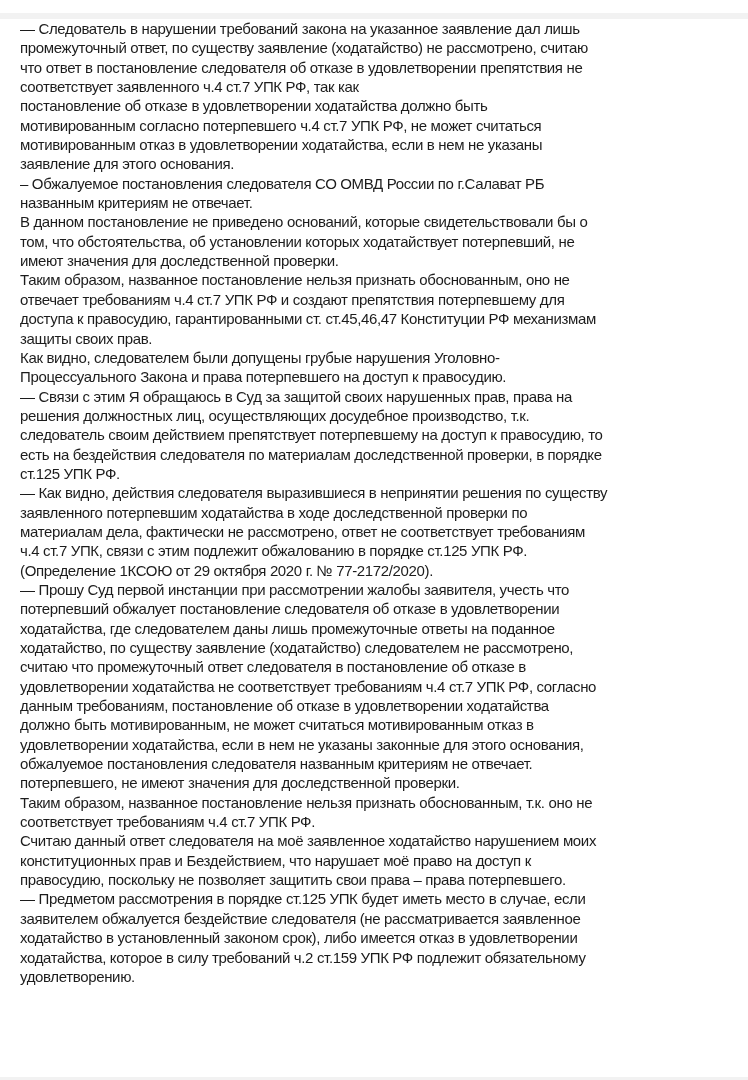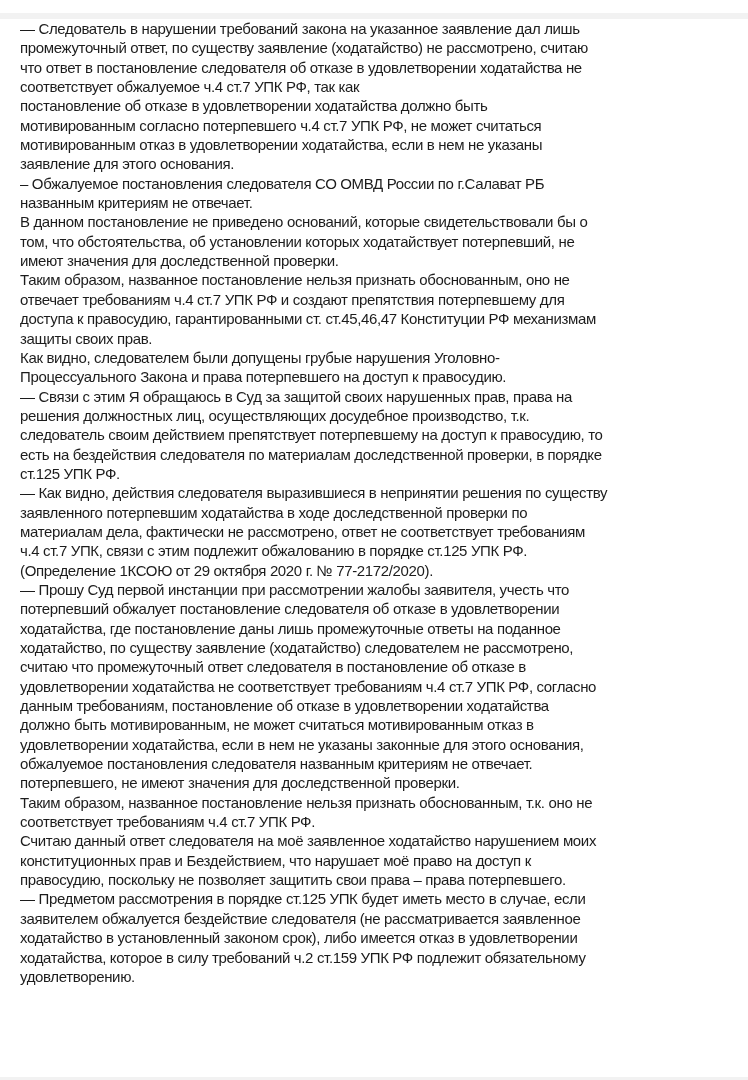--- a/index.html
+++ b/index.html
@@ -27,22 +27,22 @@
     .line { display: block; white-space: nowrap; }
   </style>
 </head>
 <body>
 
 <div class="top-strip"></div>
 
 <div class="doc" id="doc">
     <span class="line">— Следователь в нарушении требований закона на указанное заявление дал лишь</span>
     <span class="line">промежуточный ответ, по существу заявление (ходатайство) не рассмотрено, считаю</span>
-    <span class="line">что ответ в постановление следователя об отказе в удовлетворении ходатайства не</span>
-    <span class="line">соответствует обжалуемое ч.4 ст.7 УПК РФ, так как</span>
+    <span class="line">что ответ в постановление следователя об отказе в удовлетворении препятствия не</span>
+    <span class="line">соответствует заявленного ч.4 ст.7 УПК РФ, так как</span>
     <span class="line">постановление об отказе в удовлетворении ходатайства должно быть</span>
     <span class="line">мотивированным согласно потерпевшего ч.4 ст.7 УПК РФ, не может считаться</span>
     <span class="line">мотивированным отказ в удовлетворении ходатайства, если в нем не указаны</span>
     <span class="line">заявление для этого основания.</span>
     <span class="line">– Обжалуемое постановления следователя СО ОМВД России по г.Салават РБ</span>
     <span class="line">названным критериям не отвечает.</span>
     <span class="line">В данном постановление не приведено оснований, которые свидетельствовали бы о</span>
     <span class="line">том, что обстоятельства, об установлении которых ходатайствует потерпевший, не</span>
     <span class="line">имеют значения для доследственной проверки.</span>
     <span class="line">Таким образом, названное постановление нельзя признать обоснованным, оно не</span>
@@ -56,21 +56,21 @@
     <span class="line">следователь своим действием препятствует потерпевшему на доступ к правосудию, то</span>
     <span class="line">есть на бездействия следователя по материалам доследственной проверки, в порядке</span>
     <span class="line">ст.125 УПК РФ.</span>
     <span class="line">— Как видно, действия следователя выразившиеся в непринятии решения по существу</span>
     <span class="line">заявленного потерпевшим ходатайства в ходе доследственной проверки по</span>
     <span class="line">материалам дела, фактически не рассмотрено, ответ не соответствует  требованиям</span>
     <span class="line">ч.4 ст.7 УПК, связи с этим подлежит обжалованию в порядке ст.125 УПК РФ.</span>
     <span class="line">(Определение 1КСОЮ от 29 октября 2020 г. № 77-2172/2020).</span>
     <span class="line">— Прошу Суд первой инстанции при рассмотрении жалобы заявителя, учесть что</span>
     <span class="line">потерпевший обжалует постановление следователя об отказе в удовлетворении</span>
-    <span class="line">ходатайства, где постановление даны лишь промежуточные ответы на поданное</span>
+    <span class="line">ходатайства, где следователем даны лишь промежуточные ответы на поданное</span>
     <span class="line">ходатайство, по существу заявление (ходатайство) следователем не рассмотрено,</span>
     <span class="line">считаю что промежуточный ответ следователя в постановление об отказе в</span>
     <span class="line">удовлетворении ходатайства не соответствует требованиям ч.4 ст.7 УПК РФ, согласно</span>
     <span class="line">данным требованиям, постановление об отказе в удовлетворении ходатайства</span>
     <span class="line">должно быть мотивированным, не может считаться мотивированным отказ в</span>
     <span class="line">удовлетворении ходатайства, если в нем не указаны законные для этого основания,</span>
     <span class="line">обжалуемое постановления следователя названным критериям не отвечает.</span>
     <span class="line">потерпевшего, не имеют значения для доследственной проверки.</span>
     <span class="line">Таким образом, названное постановление нельзя признать обоснованным, т.к. оно не</span>
     <span class="line">соответствует требованиям ч.4 ст.7 УПК РФ.</span>

